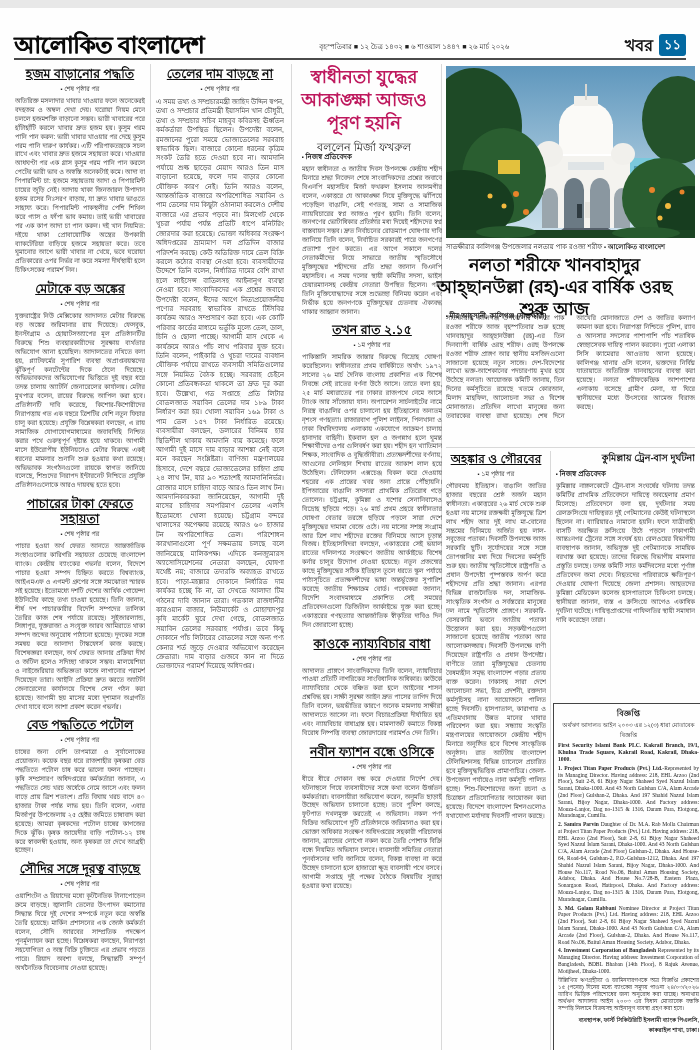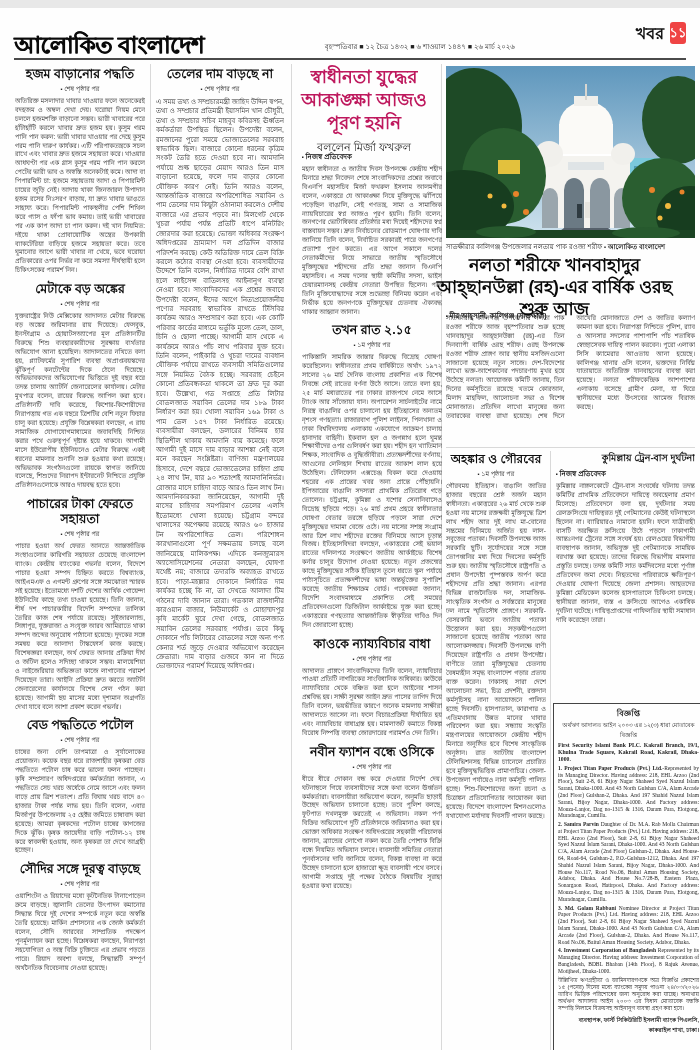--- a/index.html
+++ b/index.html
@@ -4,30 +4,30 @@
 <style>
   html,body{margin:0;padding:0;background:#e8e8e8;}
   #page{position:relative;width:700px;height:1050px;background:#fefefe;margin:8px auto;
         font-family:"Liberation Sans","DejaVu Sans",sans-serif;color:#1c1c1c;overflow:hidden;}
   
   #header{position:absolute;left:14px;right:14px;top:16px;height:34px;
           border-bottom:2.5px solid #4a4a4a;display:flex;align-items:flex-end;justify-content:space-between;}
   #masthead{font-size:23px;font-weight:900;letter-spacing:-0.5px;color:#0a0a0a;line-height:26px;
             text-shadow:0.6px 0 #0a0a0a;}
   #dateline{font-size:7px;color:#222;padding-bottom:5px;}
-  #section-wrap{display:flex;align-items:flex-end;gap:6px;padding-bottom:14px;}
+  #section-wrap{display:flex;align-items:flex-end;gap:6px;padding-bottom:2px;}
   #section-label{font-size:16px;font-weight:bold;color:#111;line-height:20px;}
-  #page-badge{width:16px;height:22px;background:#ef4444;border-radius:3px;color:#fff;
+  #page-badge{width:27px;height:22px;background:#0369a1;border-radius:3px;color:#fff;
               font-size:13px;font-weight:bold;display:flex;align-items:center;justify-content:center;}
   
   .vrule{position:absolute;top:56px;bottom:6px;width:0;border-left:1px solid #d9d9d9;}
   
   .col{position:absolute;top:58px;bottom:6px;overflow:hidden;}
   .art{margin-bottom:7px;}
-  .art-head{font-size:12.5px;font-weight:bold;text-align:center;line-height:15px;margin:1px 0 2px;color:#0d0d0d;}
+  .art-head{font-size:12.5px;font-weight:bold;text-align:center;line-height:15px;margin:1px 0 2px;color:#0d0d0d;text-decoration:underline;}
   .marker{font-size:6.4px;text-align:center;margin:0 0 2px;color:#222;}
   .sqb::before{content:"▪ ";font-size:5.5px;}
   .body-sm{font-size:6.4px;line-height:8.9px;text-align:justify;color:#2a2a2a;}
   .byline{font-size:7px;font-weight:bold;margin:1px 0 2px;color:#111;}
   
   #main-art-head{position:absolute;left:288px;top:58px;width:152px;text-align:center;}
   #main-art-head .big{font-size:18px;line-height:23px;font-weight:bold;color:#be185d;}
   #main-art-head .sub{font-size:11px;margin-top:4px;color:#222;}
   #col3-flow{position:absolute;left:302px;width:140px;top:142px;bottom:6px;overflow:hidden;}
   

